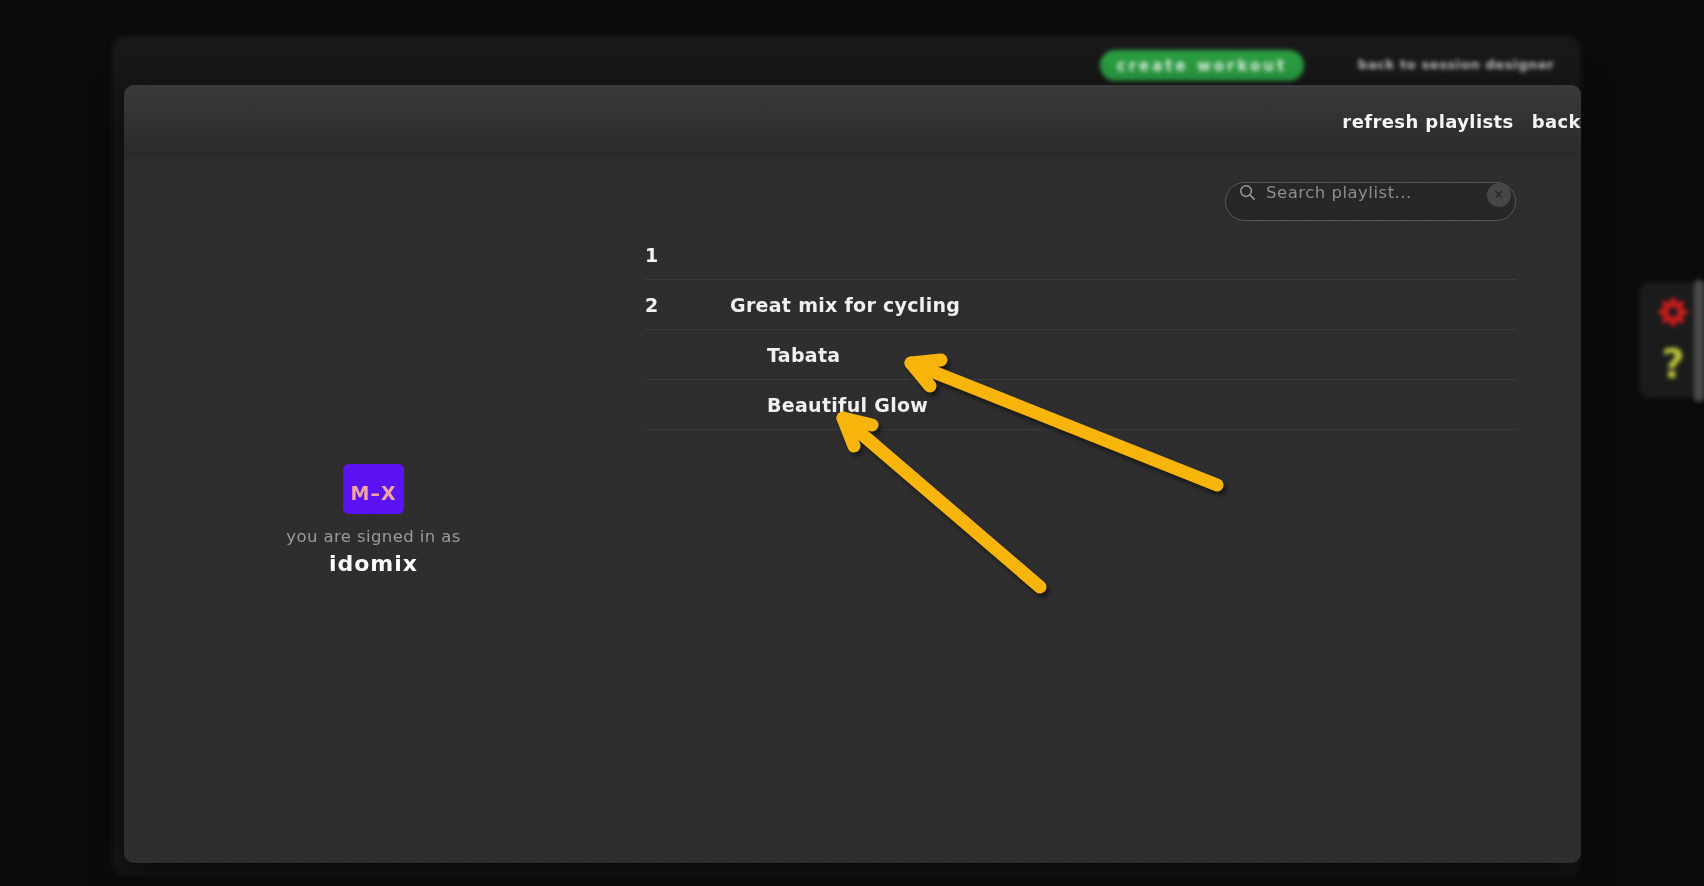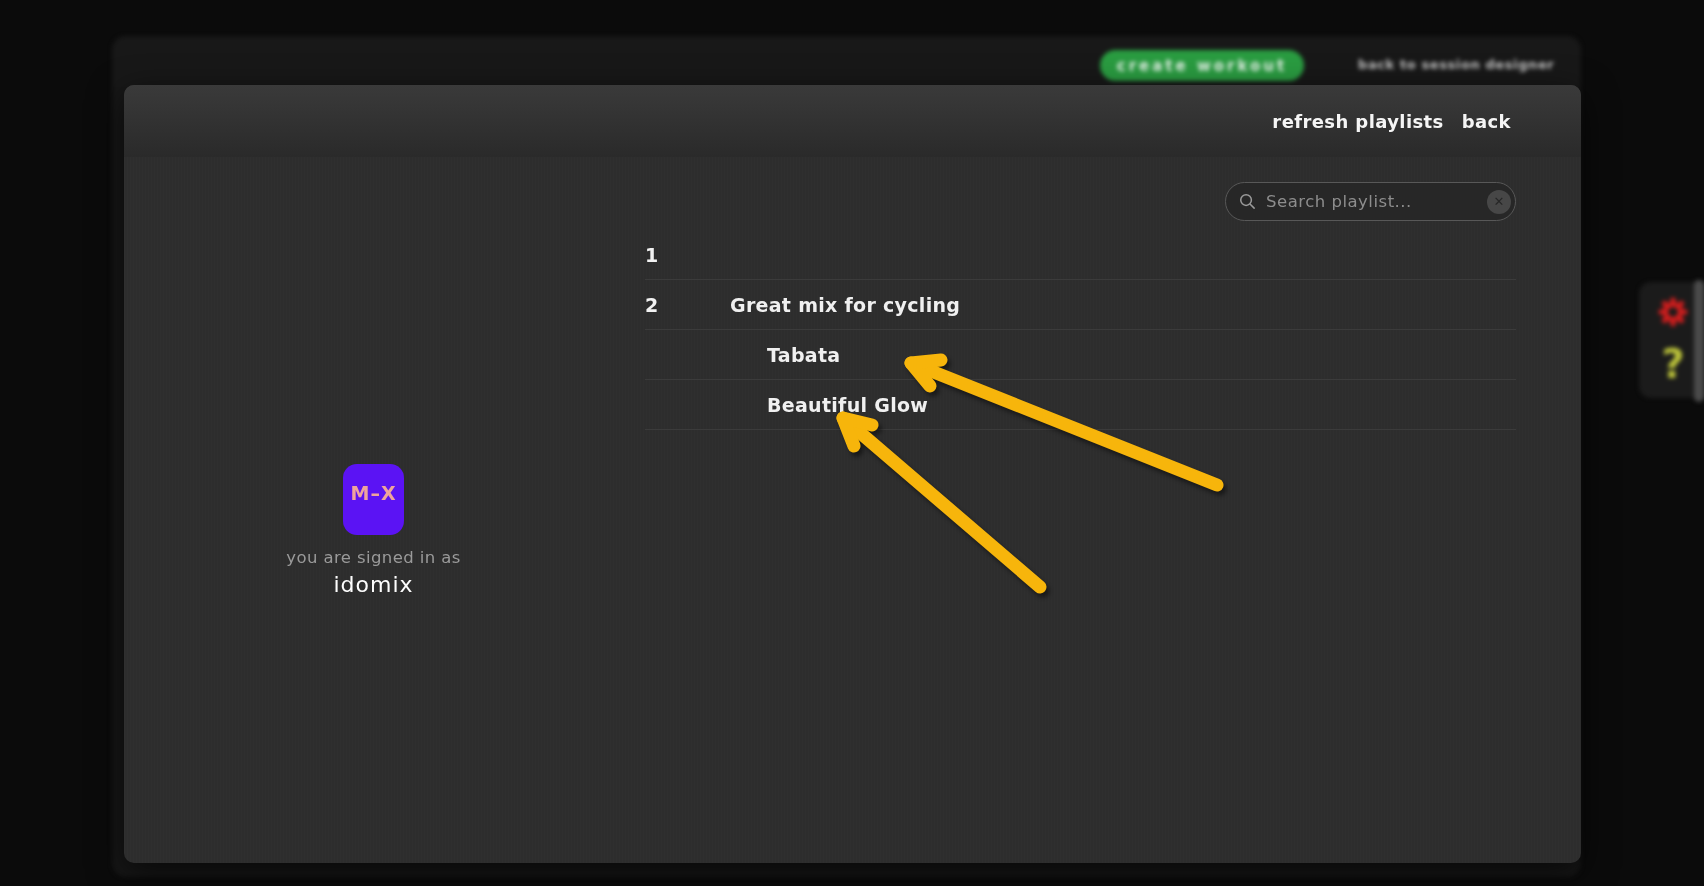--- a/index.html
+++ b/index.html
@@ -30,49 +30,49 @@
                      background:#4a4a4a; border-radius:5px; }
 
   
   .modal { position:absolute; left:124px; top:85px; width:1457px; height:778px;
            background:#2d2d2d; border-radius:10px; overflow:hidden;
            box-shadow:0 10px 35px rgba(0,0,0,0.65);
            background-image:repeating-linear-gradient(90deg, rgba(255,255,255,0.012) 0 1px, transparent 1px 3px); }
   .modal-header { position:absolute; left:0; top:0; width:100%; height:72px;
                   background:linear-gradient(#3a3a3a,#2a2a2a);
                   display:flex; justify-content:flex-end; align-items:center;
-                  gap:18px; padding-right:70px; }
+                  gap:18px; }
   .modal-header .hbtn { color:#f5f5f5; font-size:18px; font-weight:600; letter-spacing:0.4px;
                         cursor:pointer; }
 
   .search-box { position:absolute; left:1101px; top:97px; width:291px; height:39px;
                 border:1.5px solid #585858; border-radius:20px; background:#272727;
-                display:flex; align-items:center; padding:0 4px 0 12px; }
+                display:flex; align-items:flex-start; padding:0 4px 0 12px; }
   .search-box svg { flex:0 0 auto; }
   .search-input { flex:1 1 auto; min-width:0; background:transparent; border:none; outline:none;
                   margin-left:9px; color:#cfcfcf; font-size:16.5px; letter-spacing:0.5px;
                   font-family:inherit; }
   .search-input::placeholder { color:#8d8d8d; opacity:1; }
   .search-clear { flex:0 0 auto; width:24px; height:24px; border-radius:50%; background:#474747;
                   color:#272727; font-size:13px; font-weight:700; line-height:24px;
                   text-align:center; cursor:pointer; }
 
   .playlist-list { position:absolute; left:521px; top:145px; width:871px; }
   .playlist-row { height:50px; display:flex; align-items:center;
                   border-bottom:1px solid #3b3b3b; cursor:pointer; }
   .playlist-row .num { width:85px; flex:0 0 auto; color:#f2f2f2; font-size:19px; font-weight:600; }
   .playlist-row .name { color:#f0f0f0; font-size:19px; font-weight:600; letter-spacing:0.3px; }
   .playlist-row.noindex .name { padding-left:37px; }
 
   .account { position:absolute; left:99px; top:379px; width:301px; text-align:center; }
-  .account-logo { display:inline-block; width:61px; height:71px; background:#5b13f4;
-                  border-radius:14px; color:#efa49c; font-size:19px; font-weight:700;
+  .account-logo { display:inline-block; width:61px; height:50px; background:#5b13f4;
+                  border-radius:6px; color:#efa49c; font-size:19px; font-weight:700;
                   letter-spacing:1px; line-height:58px; text-align:center; }
   .signed-in-text { margin-top:13px; color:#9a9a9a; font-size:16.5px; letter-spacing:0.4px; }
-  .username-text { margin-top:5px; color:#fdfdfd; font-size:22px; font-weight:400; letter-spacing:1px; }
+  .username-text { margin-top:5px; color:#fdfdfd; font-size:22px; font-weight:700; letter-spacing:1px; }
 
   
   .arrows-overlay { position:absolute; inset:0; pointer-events:none;
                     filter:drop-shadow(3px 4px 2px rgba(0,0,0,0.45)); }
 </style>
 </head>
 <body>
 
 <div class="bg-layer">
   <div class="app-window">

